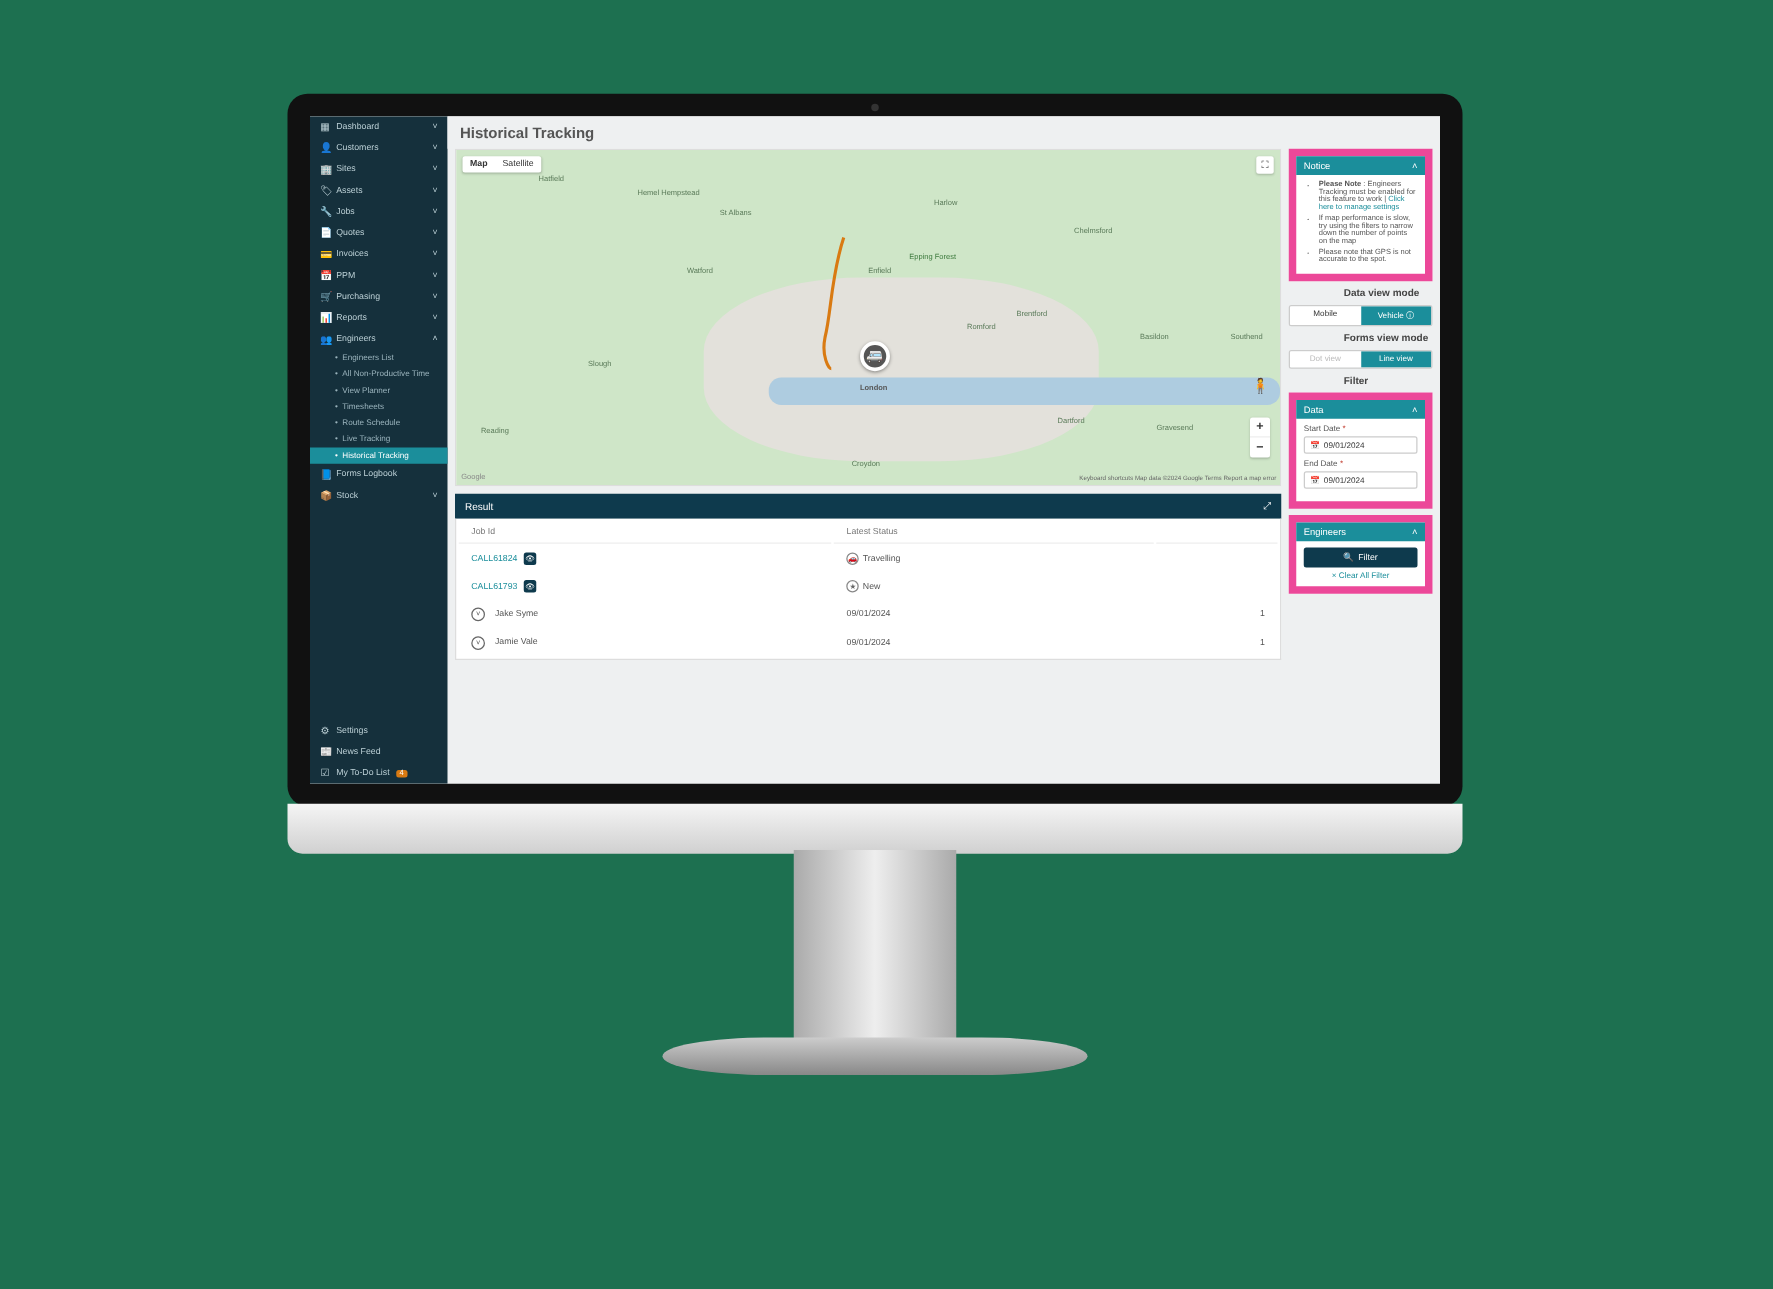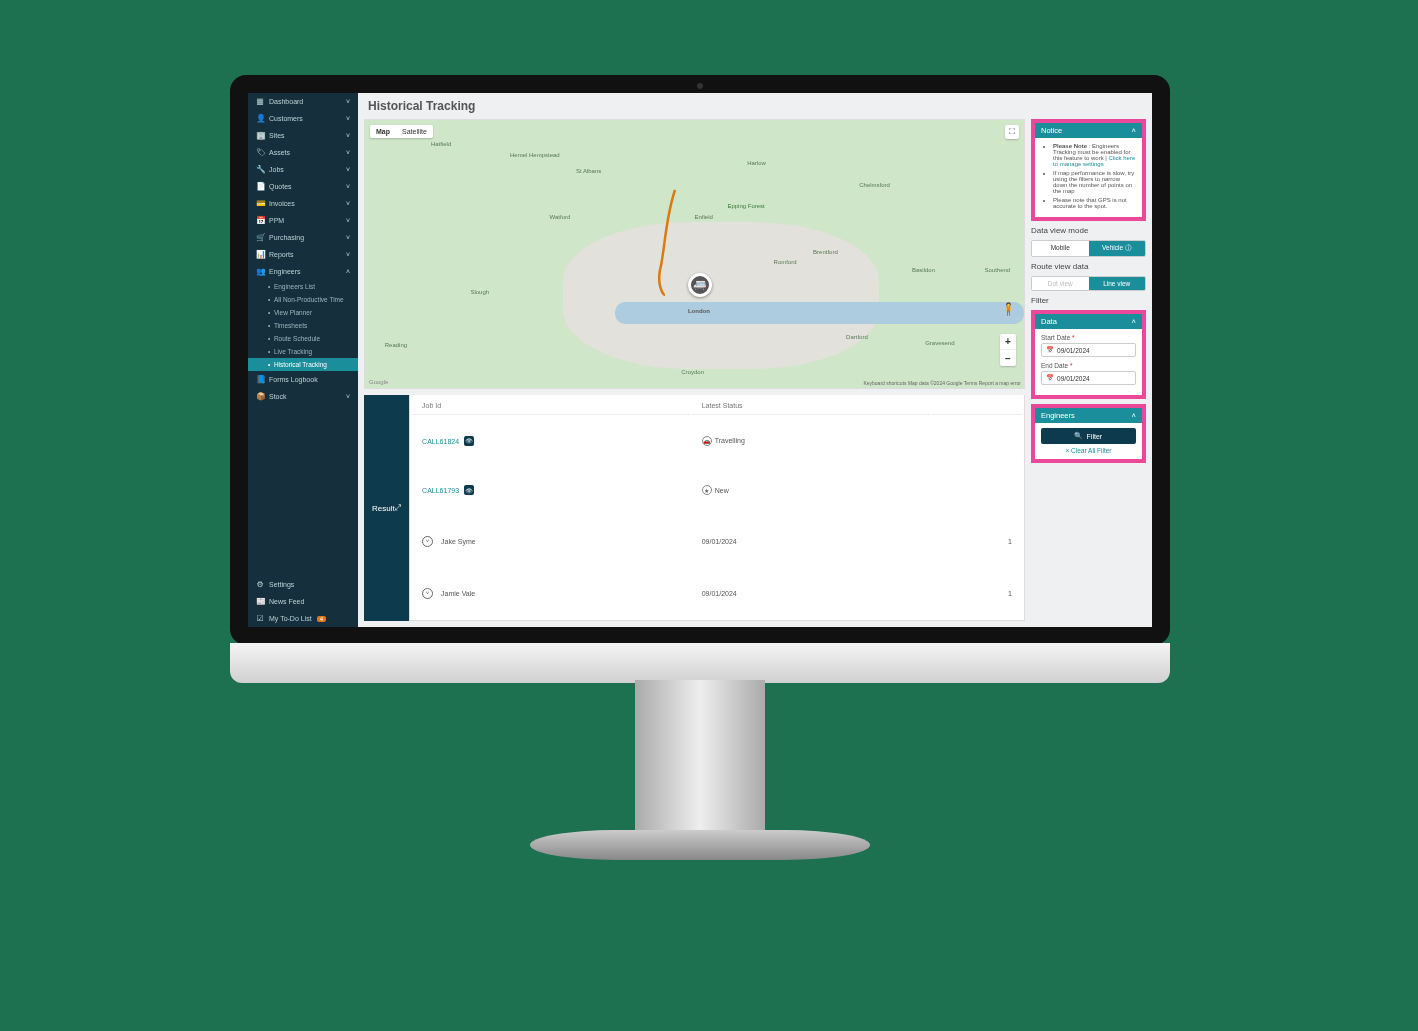--- a/index.html
+++ b/index.html
@@ -239,21 +239,21 @@
 }
 .map-attrib {
   position: absolute;
   bottom: 2px;
   right: 3px;
   font-size: 5px;
   color: #666;
 }
 .map-glogo { position:absolute; left:4px; bottom:3px; font-size:6px; color:#888;}
 
-.result-panel { flex: 1; display:flex; flex-direction:row; min-height:0;}
+.result-panel { flex: 1; display:flex; flex-direction:column; min-height:0;}
 .result-header {
   background: #0e3a4d;
   color: #fff;
   padding: 5px 8px;
   display: flex;
   align-items: center;
   justify-content: space-between;
   font-size: 8px;
 }
 .table {
@@ -296,35 +296,35 @@
 }
 
 .right-col {
   width: 115px;
   display: flex;
   flex-direction: column;
   gap: 5px;
 }
 .panel {
   background: #fff;
-  border: 4px solid #ec4899;
+  border: 6px solid #ec4899;
 }
 .panel-header {
   background: #1b8e9b;
   color: #fff;
   padding: 3px 6px;
   font-size: 7.5px;
   display: flex;
   align-items: center;
   justify-content: space-between;
 }
 .panel-body { padding: 5px 6px; }
 .notice-list { list-style: disc; padding-left: 12px; font-size: 6px; color: #555;}
 .notice-list li { margin-bottom: 3px; }
-.section-label { font-size: 8px; font-weight: 400; color: #444; }
+.section-label { font-size: 8px; font-weight: 700; color: #444; margin-left: 44px; }
 .toggle-group {
   display: flex;
   border: 1px solid #ccc;
   border-radius: 2px;
   overflow: hidden;
 }
 .toggle-btn {
   flex: 1;
   text-align: center;
   padding: 3px 0;
@@ -575,21 +575,21 @@
                 </ul>
             </div>
           </div>
 
           <div class="section-label">Data view mode</div>
           <div class="toggle-group">
             <div class="toggle-btn">Mobile</div>
             <div class="toggle-btn active">Vehicle ⓘ</div>
           </div>
 
-          <div class="section-label">Route view data</div>
+          <div class="section-label">Forms view mode</div>
           <div class="toggle-group">
             <div class="toggle-btn disabled">Dot view</div>
             <div class="toggle-btn active">Line view</div>
           </div>
 
           <div class="section-label">Filter</div>
 
           <div class="panel">
             <div class="panel-header">
               <span>Data</span>

